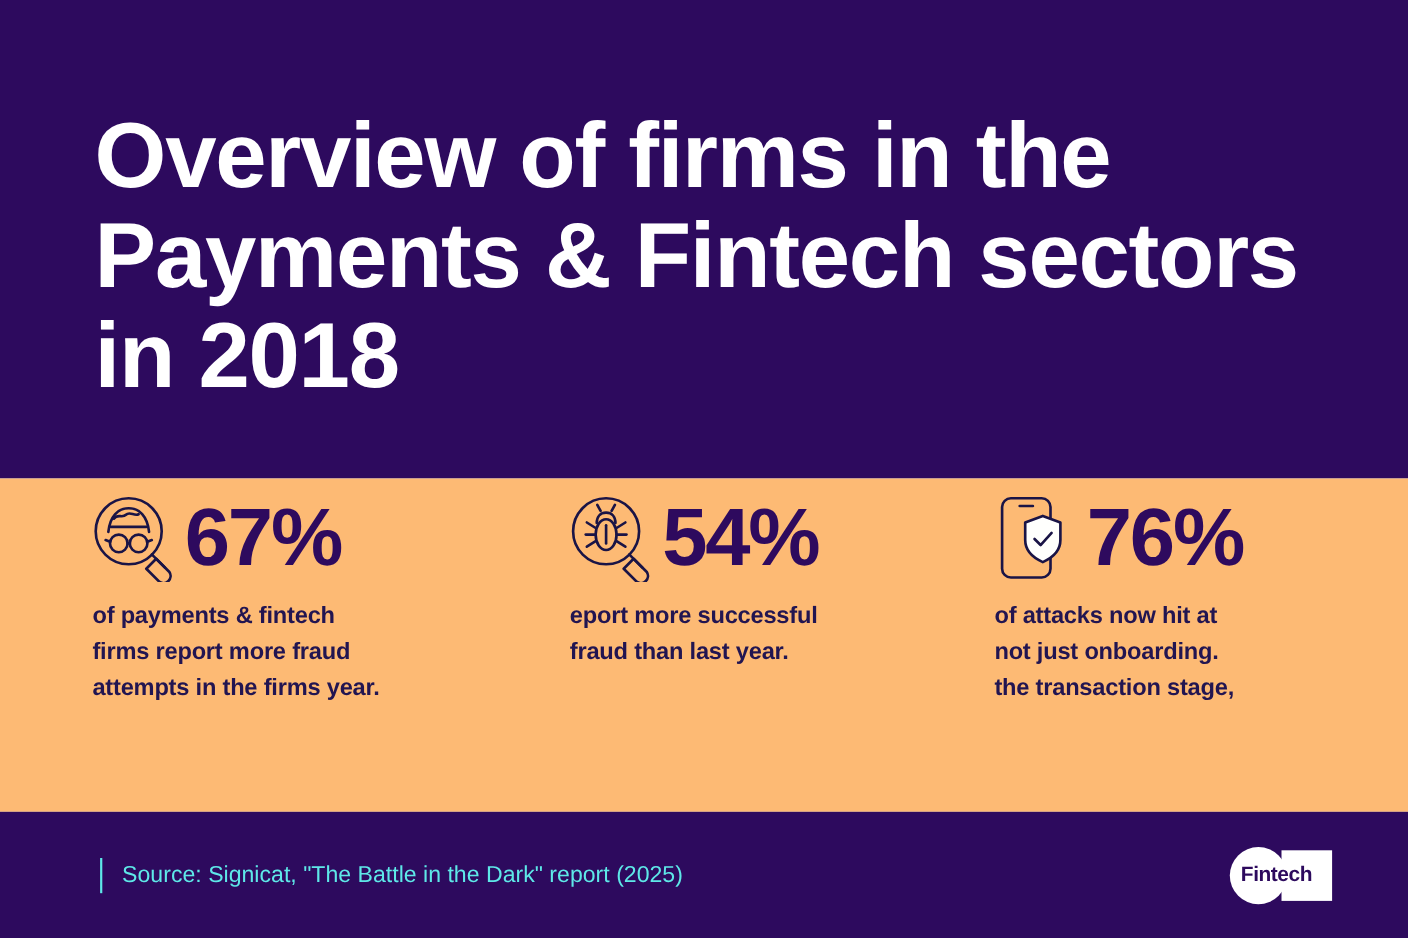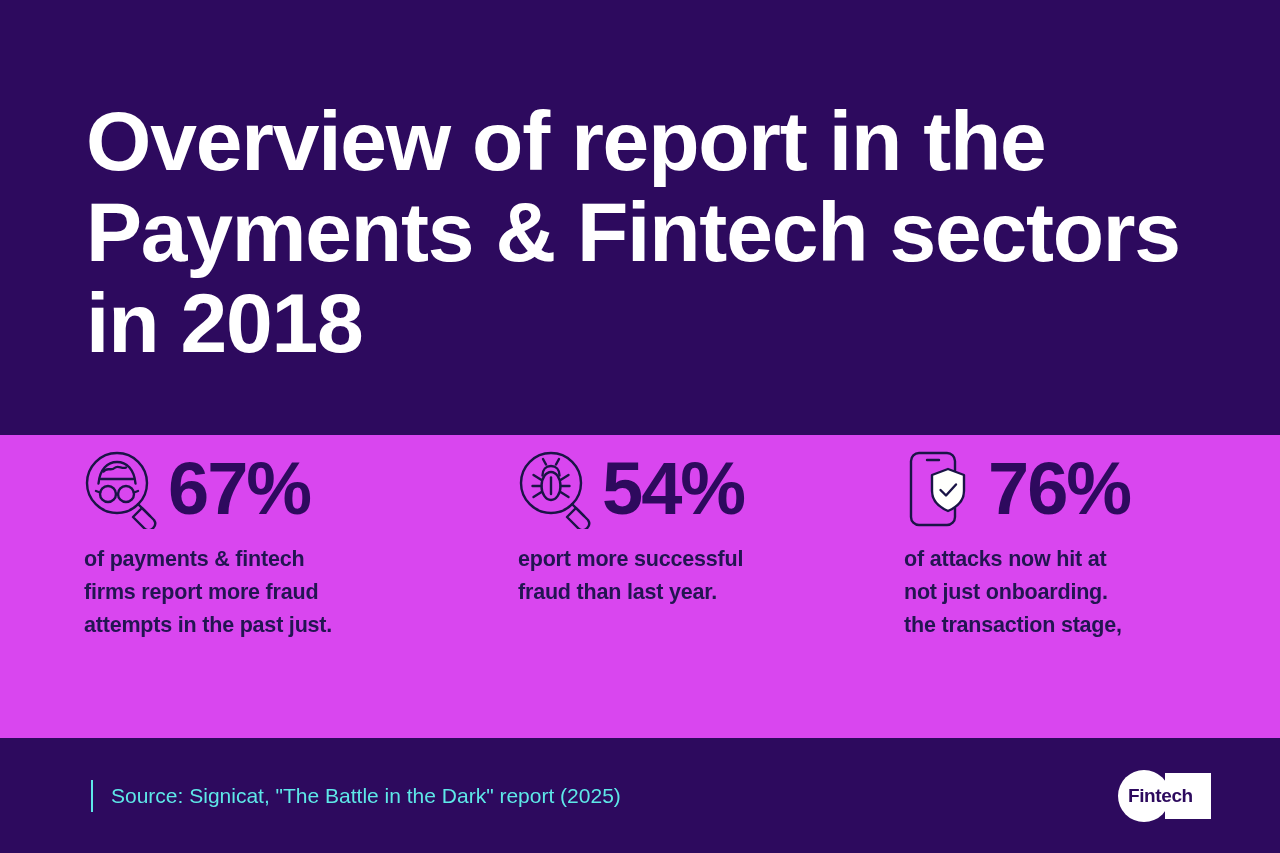--- a/index.html
+++ b/index.html
@@ -38,21 +38,21 @@
     font-size: 84px;
     line-height: 91px;
     font-weight: bold;
     letter-spacing: -1.2px;
     max-width: 1100px;
   }
   .title .tline { display: block; white-space: pre; }
 
   
   .stats-band {
-    background: #d946ef;
+    background: #fdba74;
     height: 303px;
     box-sizing: border-box;
     position: relative;
   }
   .stat-col {
     position: absolute;
     top: 0;
   }
   .stat-col.c0 { left: 84px;  width: 370px; }
   .stat-col.c1 { left: 518px; width: 370px; }
@@ -159,21 +159,21 @@
     white-space: nowrap;
   }
 </style>
 </head>
 <body>
 
 <div id="infographic">
 
   <div class="header-band">
     <h1 class="title">
-      <span class="tline">Overview of report in the</span>
+      <span class="tline">Overview of firms in the</span>
       <span class="tline">Payments &amp; Fintech sectors</span>
       <span class="tline">in 2018</span>
     </h1>
   </div>
 
   <div class="stats-band">
 
     <div class="stat-col c0">
       <div class="stat-top">
         <span class="stat-icon">
@@ -189,21 +189,21 @@
             <line x1="32" y1="45" x2="34" y2="45"></line>
             <line x1="12" y1="42" x2="16" y2="43.5"></line>
             <line x1="54" y1="42" x2="50" y2="43.5"></line>
           </svg>
         </span>
         <span class="stat-value">67%</span>
       </div>
       <div class="stat-caption">
         <span class="cline">of payments &amp; fintech</span>
         <span class="cline">firms report more fraud</span>
-        <span class="cline">attempts in the past just.</span>
+        <span class="cline">attempts in the firms year.</span>
       </div>
     </div>
 
     <div class="stat-col c1">
       <div class="stat-top">
         <span class="stat-icon">
           <svg width="74" height="80" viewBox="0 0 74 80" fill="none" stroke="#1A1446" stroke-width="2.4" stroke-linecap="round" stroke-linejoin="round">
             <circle cx="33" cy="34" r="30"></circle>
             <line x1="54" y1="55" x2="66" y2="67"></line>
             <path d="M58 59 L70 71 a6.5 6.5 0 0 1 -9 9 L49 68 z"></path>

